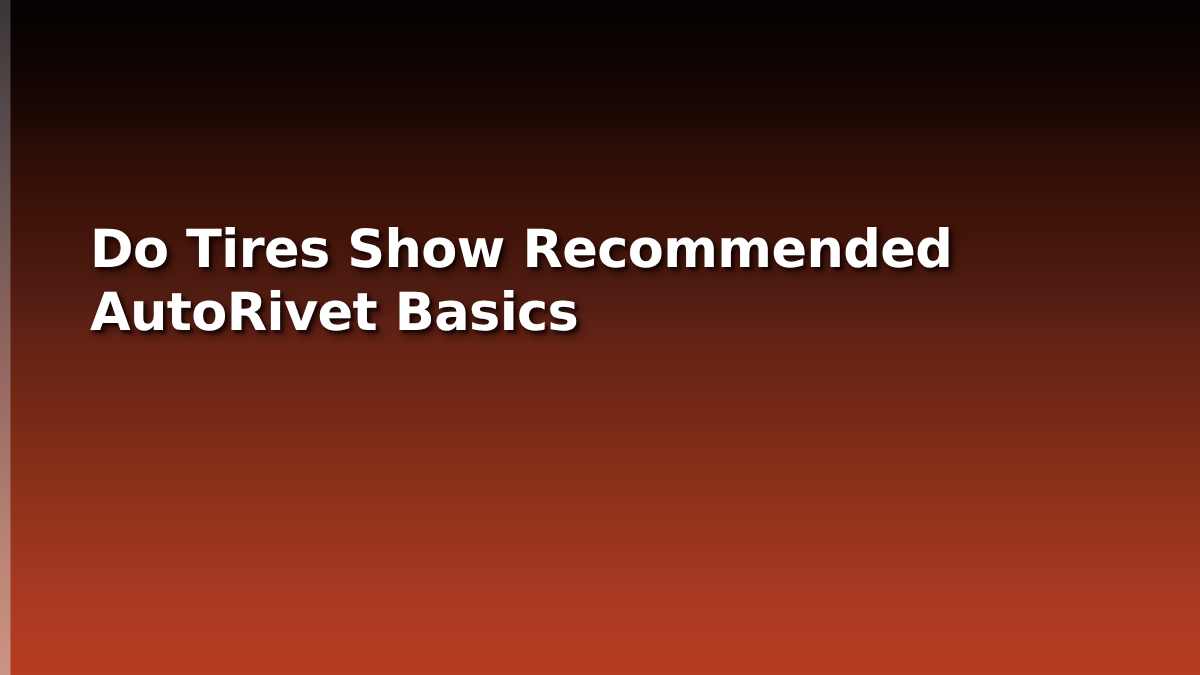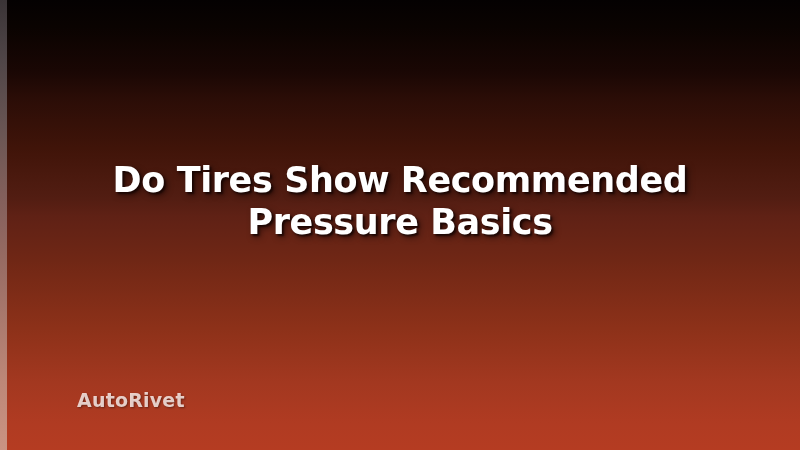--- a/index.html
+++ b/index.html
@@ -56,23 +56,22 @@
       #bd8878 85%,
       #c79080 96%,
       #ca9383 100%
     );
   }
 
   
   .title-block {
     position: absolute;
     left: 60px;
-    top: 159px;
+    top: 146px;
     width: 680px;
-    text-align: center;
   }
 
   .title-line {
     display: block;
     color: #ffffff;
     font-size: 35px;
     line-height: 42px;
     font-weight: 700;
     letter-spacing: -0.4px;
     white-space: nowrap;
@@ -99,18 +98,17 @@
 <body>
 
 <div id="canvas">
 
   <div class="bg-gradient"></div>
 
   <div class="edge-strip"></div>
 
   <div class="title-block">
     <span class="title-line">Do Tires Show Recommended</span>
-    <span class="title-line">Pressure Basics</span>
+    <span class="title-line">AutoRivet Basics</span>
   </div>
 
-  <div class="brand">AutoRivet</div>
 
 </div>
 
 </body></html>

